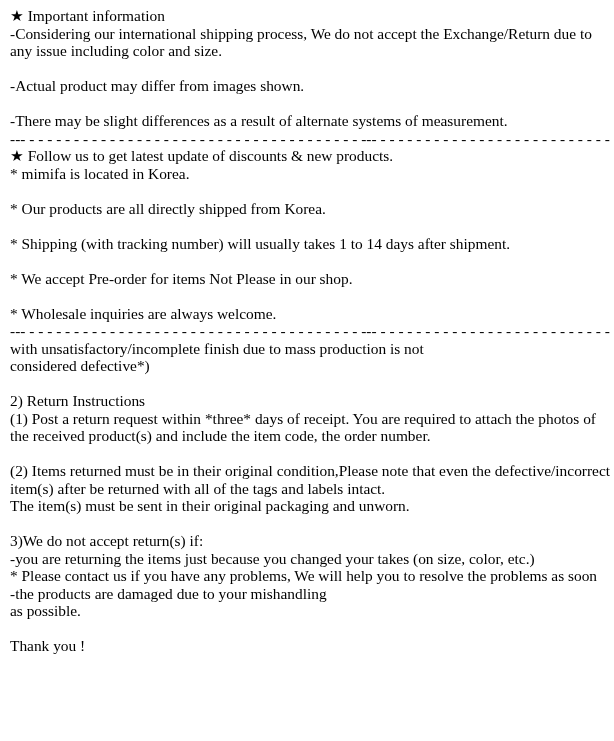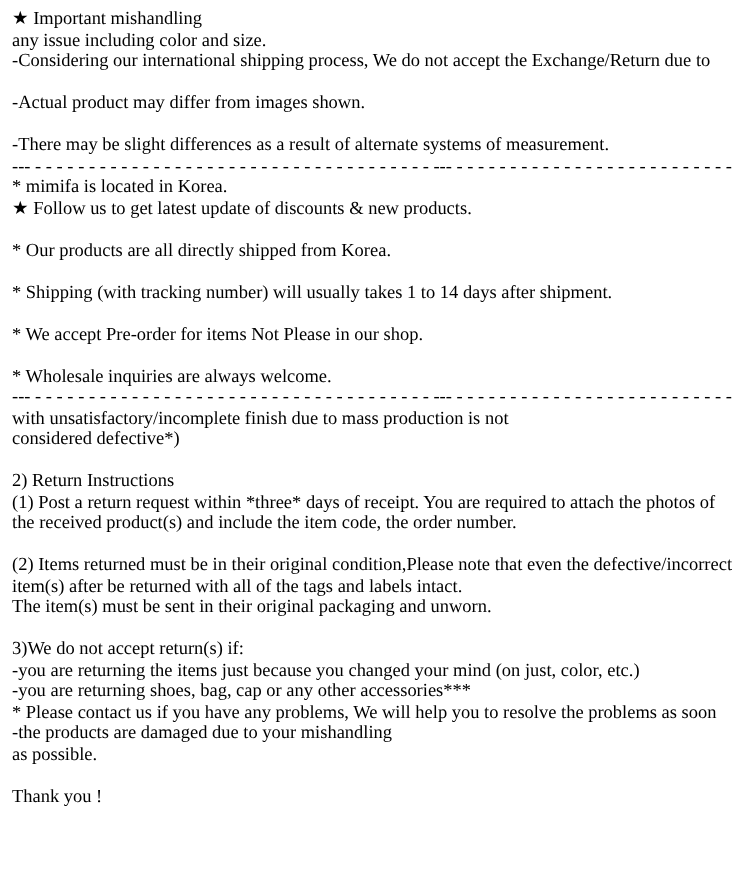--- a/index.html
+++ b/index.html
@@ -30,39 +30,39 @@
   }
   .block-blank {
     
   }
 </style>
 </head>
 <body>
 
 <div class="doc">
 
-    <div class="block block-line">★ Important mishandling</div>
+    <div class="block block-line">★ Important information</div>
+
+    <div class="block block-line">-Considering our international shipping process, We do not accept the Exchange/Return due to</div>
 
     <div class="block block-line">any issue including color and size.</div>
-
-    <div class="block block-line">-Considering our international shipping process, We do not accept the Exchange/Return due to</div>
 
     <div class="block block-blank"></div>
 
     <div class="block block-line">-Actual product may differ from images shown.</div>
 
     <div class="block block-blank"></div>
 
     <div class="block block-line">-There may be slight differences as a result of alternate systems of measurement.</div>
 
     <div class="block block-separator">--- - - - - - - - - - - - - - - - - - - - - - - - - - - - - - - - - - - - - - --- - - - - - - - - - - - - - - - - - - - - - - - - - - - - - - - - - - - - - - - </div>
 
+    <div class="block block-line">★ Follow us to get latest update of discounts &amp; new products.</div>
+
     <div class="block block-line">* mimifa is located in Korea.</div>
-
-    <div class="block block-line">★ Follow us to get latest update of discounts &amp; new products.</div>
 
     <div class="block block-blank"></div>
 
     <div class="block block-line">* Our products are all directly shipped from Korea.</div>
 
     <div class="block block-blank"></div>
 
     <div class="block block-line">* Shipping (with tracking number) will usually takes 1 to 14 days after shipment.</div>
 
     <div class="block block-blank"></div>
@@ -95,23 +95,22 @@
     <div class="block block-line">(2) Items returned must be in their original condition,Please note that even the defective/incorrect</div>
 
     <div class="block block-line">item(s) after be returned with all of the tags and labels intact.</div>
 
     <div class="block block-line">The item(s) must be sent in their original packaging and unworn.</div>
 
     <div class="block block-blank"></div>
 
     <div class="block block-line">3)We do not accept return(s) if:</div>
 
-    <div class="block block-line">-you are returning the items just because you changed your mind (on just, color, etc.)</div>
+    <div class="block block-line">-you are returning the items just because you changed your takes (on size, color, etc.)</div>
 
-    <div class="block block-line">-you are returning shoes, bag, cap or any other accessories***</div>
 
     <div class="block block-line">* Please contact us if you have any problems, We will help you to resolve the problems as soon</div>
 
     <div class="block block-line">-the products are damaged due to your mishandling</div>
 
     <div class="block block-line">as possible.</div>
 
     <div class="block block-blank"></div>
 
     <div class="block block-line">Thank you !</div>

